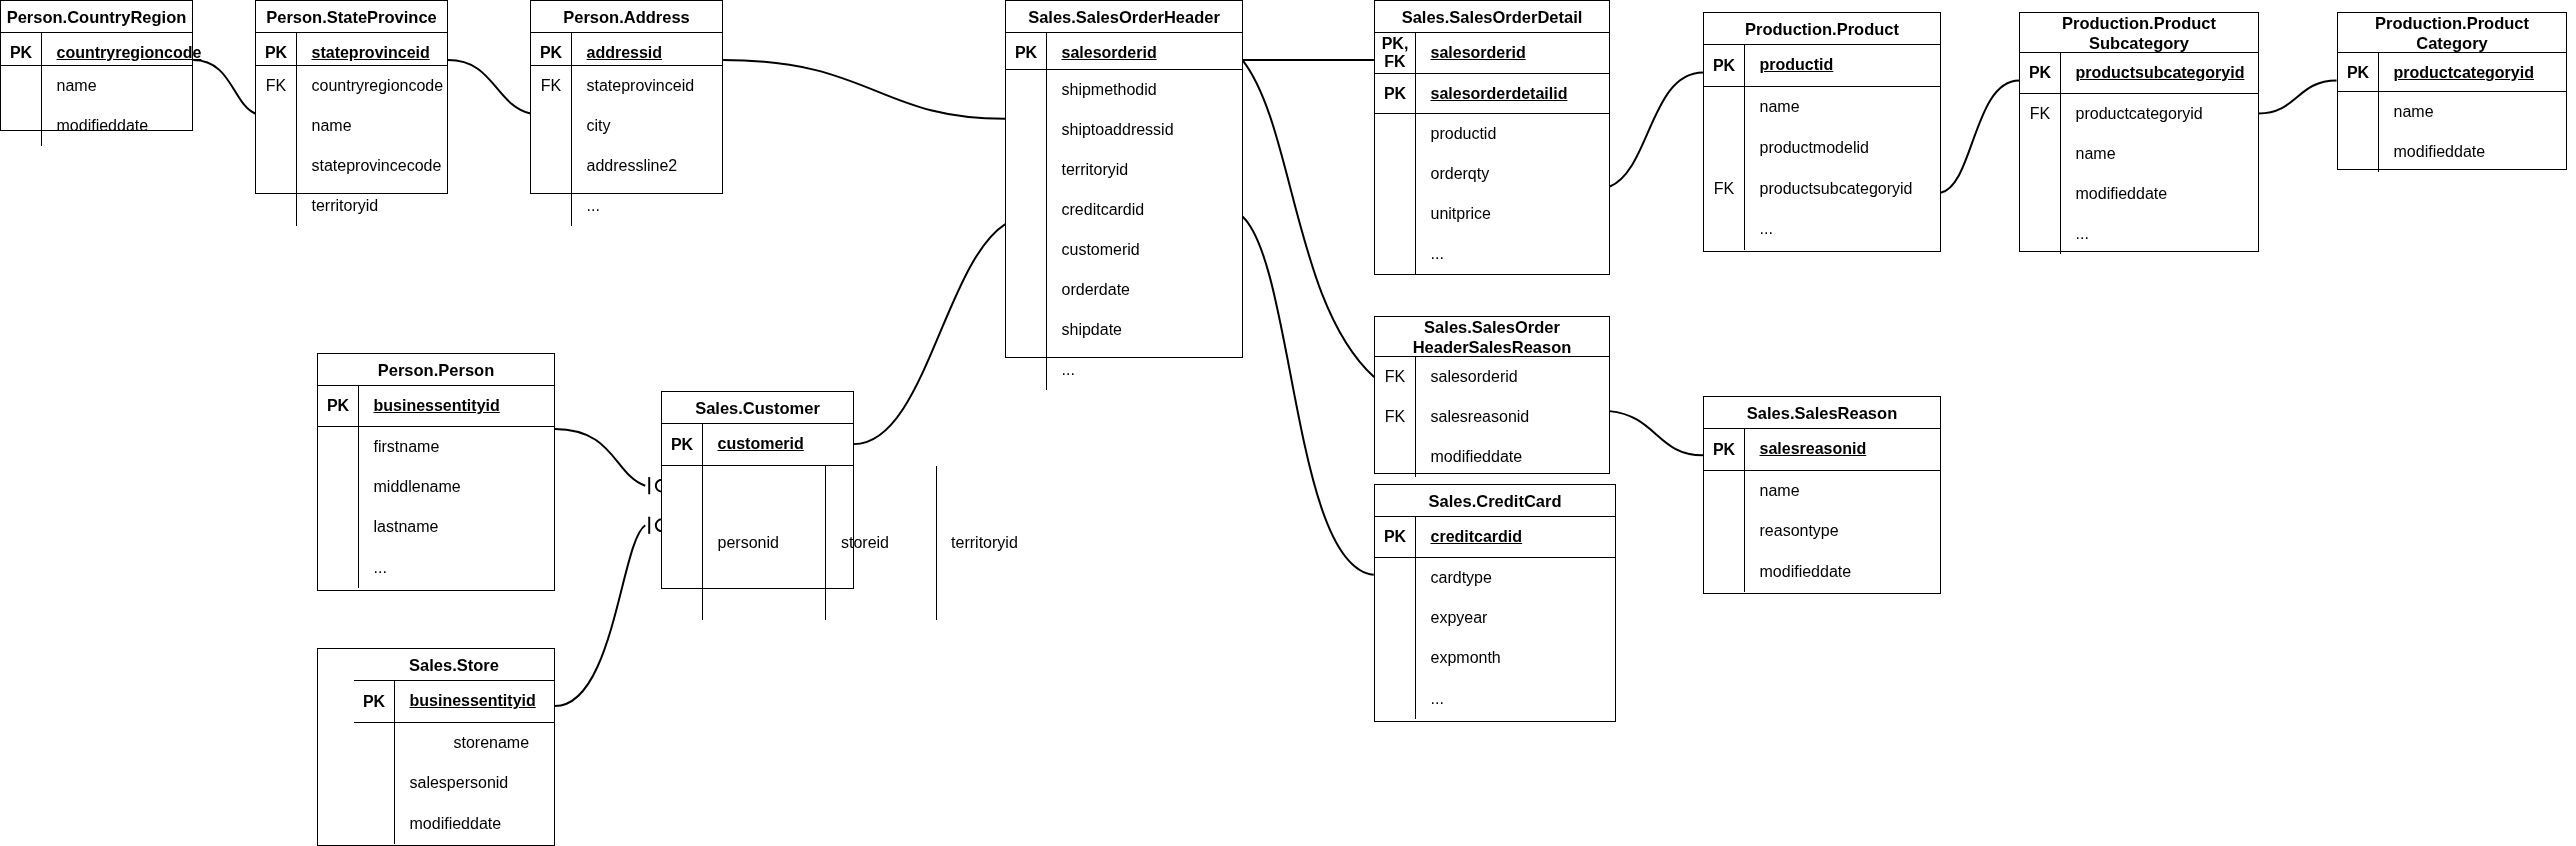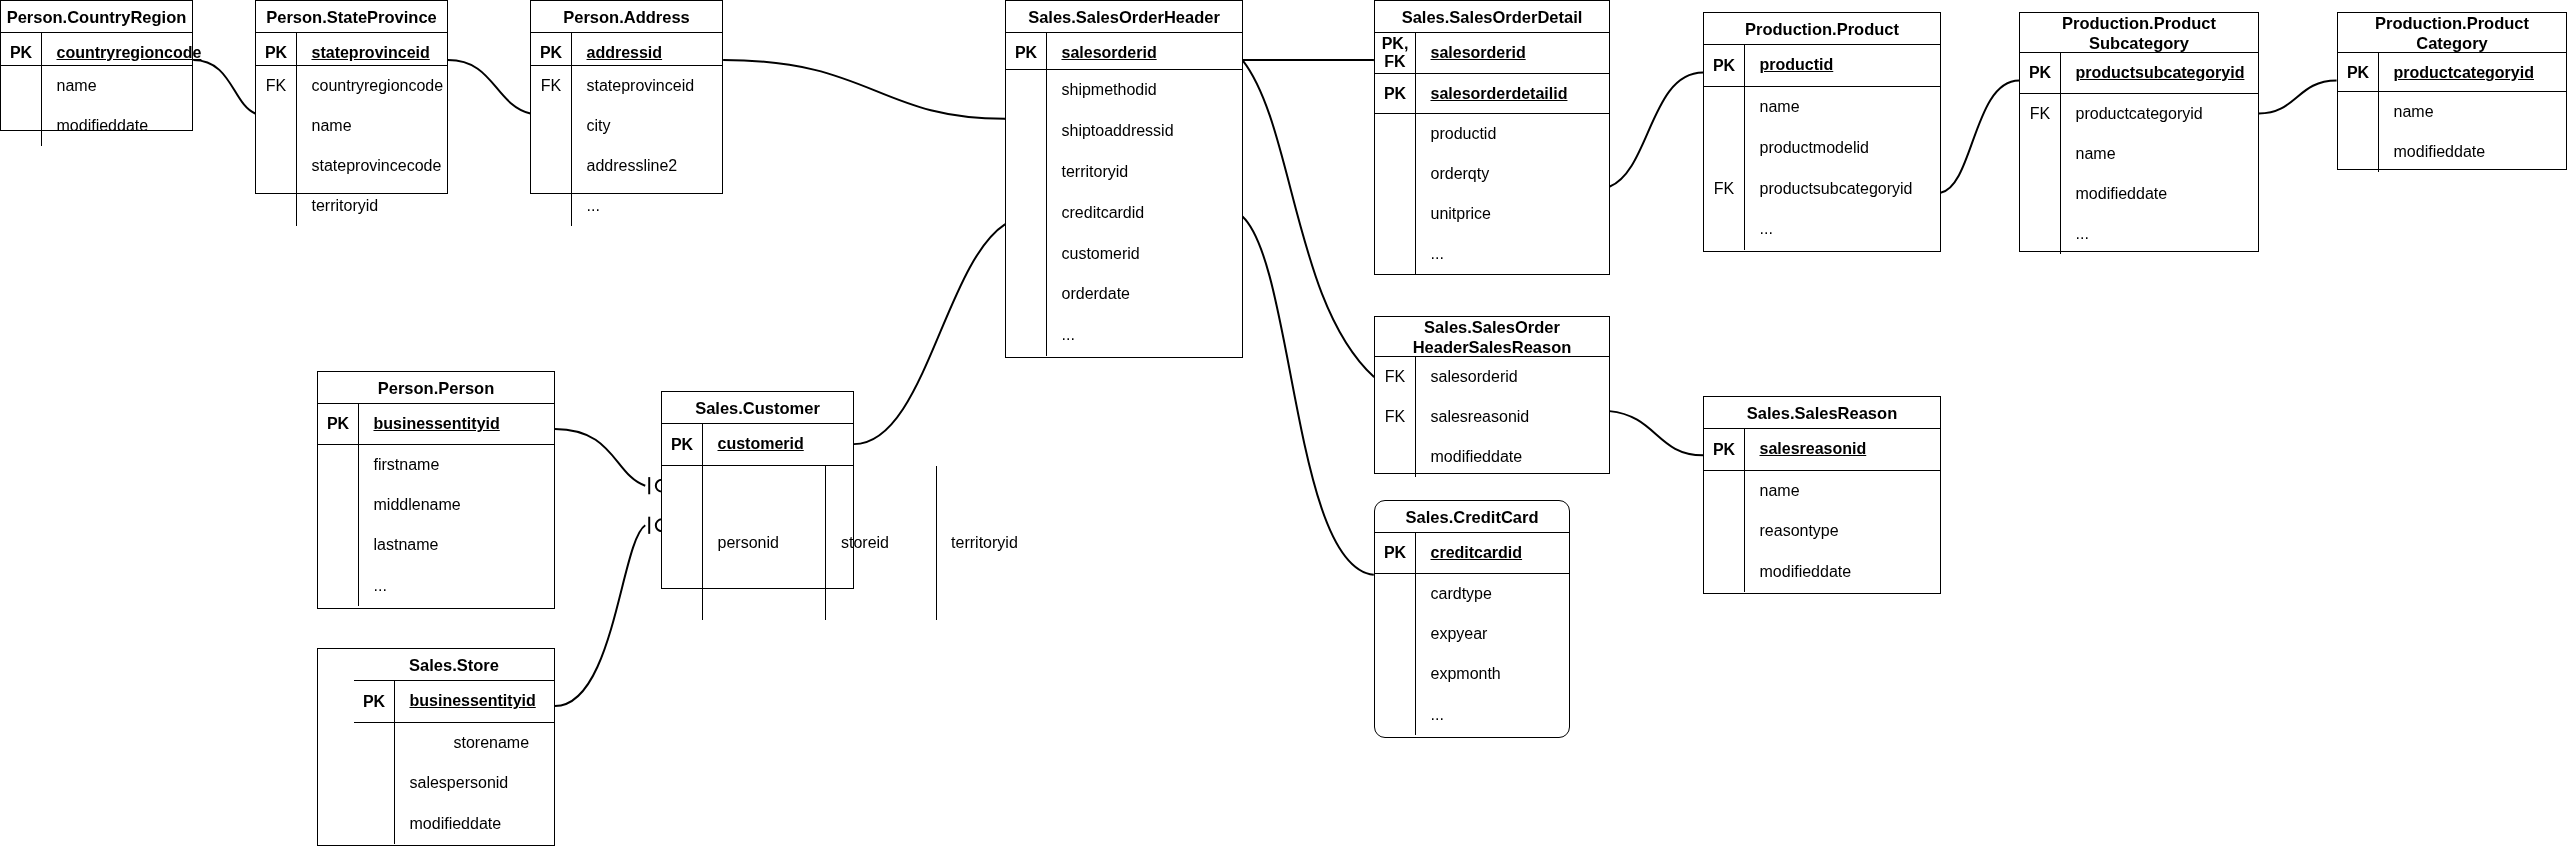--- a/index.html
+++ b/index.html
@@ -312,20 +312,24 @@
         <div class="attr-row" style="flex: 1 1 0px;">
           <div class="key-cell"></div>
           <div class="name-cell">customerid</div>
         </div>
         <div class="attr-row" style="flex: 1 1 0px;">
           <div class="key-cell"></div>
           <div class="name-cell">orderdate</div>
         </div>
         <div class="attr-row" style="flex: 1 1 0px;">
           <div class="key-cell"></div>
+          <div class="name-cell">shipdate</div>
+        </div>
+        <div class="attr-row" style="flex: 1 1 0px;">
+          <div class="key-cell"></div>
           <div class="name-cell">...</div>
         </div>
       </div>
     </div>
     <div class="entity" style="left: 1374px; top: 0px; width: 236px; height: 275px;">
       <div class="entity-title" style="height: 32px; padding: 0px 4px; display: flex; align-items: center; justify-content: center;">Sales.SalesOrderDetail</div>
       <div class="section pk-section" style="height: 40px; display: flex; flex-direction: column;">
         <div class="attr-row" style="flex: 1 1 0px;">
           <div class="key-cell pk">PK,
 FK</div>
@@ -425,21 +429,21 @@
         <div class="attr-row" style="flex: 1 1 0px;">
           <div class="key-cell"></div>
           <div class="name-cell">name</div>
         </div>
         <div class="attr-row" style="flex: 1 1 0px;">
           <div class="key-cell"></div>
           <div class="name-cell">modifieddate</div>
         </div>
       </div>
     </div>
-    <div class="entity" style="left: 317px; top: 371px; width: 238px; height: 238px;">
+    <div class="entity" style="left: 317px; top: 353px; width: 238px; height: 238px;">
       <div class="entity-title" style="height: 32px; padding: 0px 4px; display: flex; align-items: center; justify-content: center;">Person.Person</div>
       <div class="section pk-section" style="height: 40px; display: flex; flex-direction: column;">
         <div class="attr-row" style="flex: 1 1 0px;">
           <div class="key-cell pk">PK</div>
           <div class="name-cell pk">businessentityid</div>
         </div>
       </div>
       <div class="section body-section" style="height: 162px; display: flex; flex-direction: column;">
         <div class="attr-row" style="flex: 1 1 0px;">
           <div class="key-cell"></div>
@@ -539,21 +543,21 @@
         <div class="attr-row" style="flex: 1 1 0px;">
           <div class="key-cell"></div>
           <div class="name-cell">salespersonid</div>
         </div>
         <div class="attr-row" style="flex: 1 1 0px;">
           <div class="key-cell"></div>
           <div class="name-cell">modifieddate</div>
         </div>
       </div>
     </div>
-    <div class="entity" style="left: 1374px; top: 500px; width: 196px; height: 238px; border-radius: 11px;">
+    <div class="entity" style="left: 1374px; top: 484px; width: 242px; height: 238px;">
       <div class="entity-title" style="height: 32px; padding: 0px 4px; display: flex; align-items: center; justify-content: center;">Sales.CreditCard</div>
       <div class="section pk-section" style="height: 40px; display: flex; flex-direction: column;">
         <div class="attr-row" style="flex: 1 1 0px;">
           <div class="key-cell pk">PK</div>
           <div class="name-cell pk">creditcardid</div>
         </div>
       </div>
       <div class="section body-section" style="height: 162px; display: flex; flex-direction: column;">
         <div class="attr-row" style="flex: 1 1 0px;">
           <div class="key-cell"></div>

